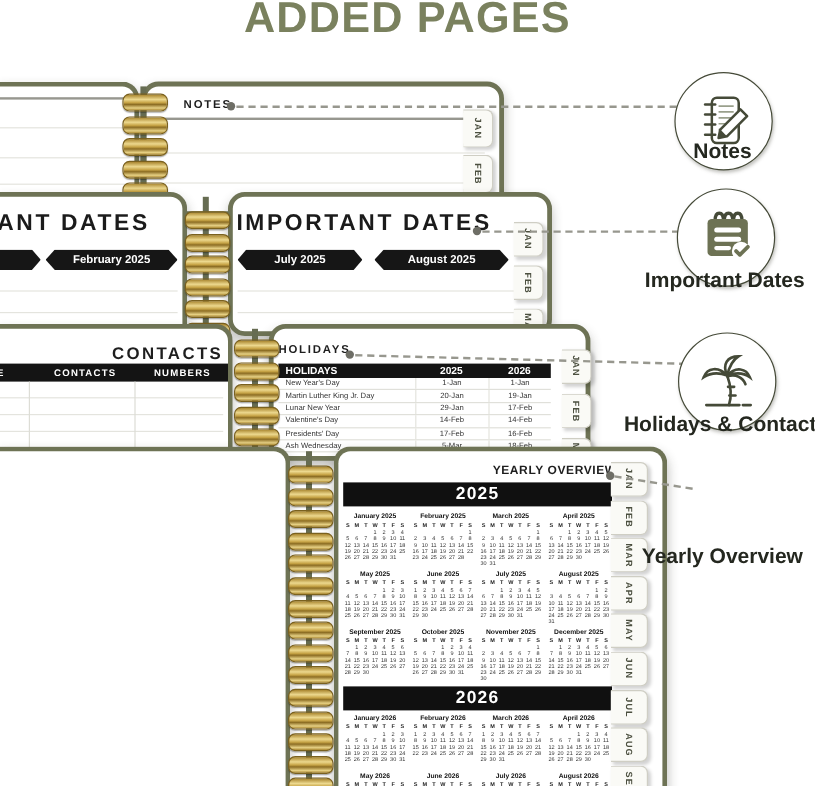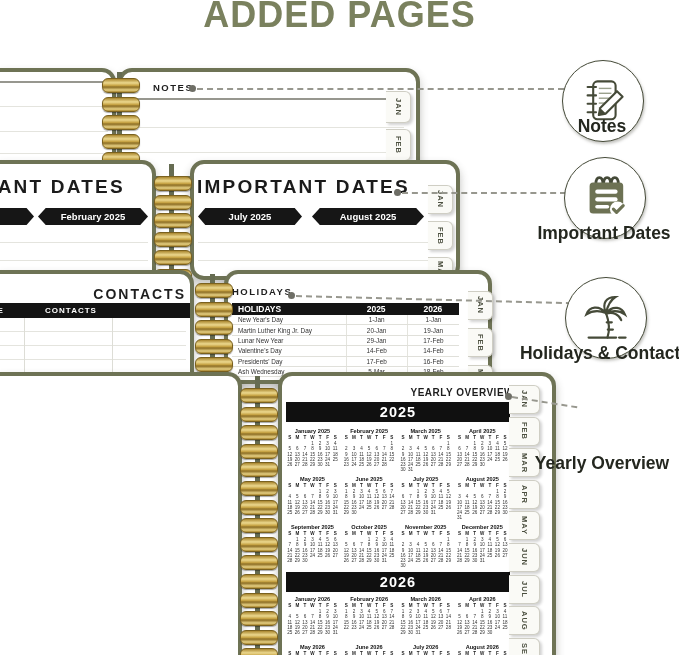--- a/index.html
+++ b/index.html
@@ -136,21 +136,21 @@
         <div class="coil" style="left: 154px; top: 269px;"></div>
       </div>
   </div>
 
   <div class="layer z30">
     <div class="page cutL" style="left:0;top:270px;width:190px;height:106px;">
       <div class="pagetitle-sm" style="right:4px;top:12px;font-size:14px;letter-spacing:2px;">CONTACTS</div>
       <div class="chead" style="left:-78px;top:29px;width:268px;">
         <span style="left:68px;">NAME</span>
         <span style="left:149px;">CONTACTS</span>
-        <span style="left:230px;margin-top:44px;">NUMBERS</span>
+        <span style="left:230px;">NUMBERS</span>
       </div>
       <div class="rule" style="left:0;top:57px;width:186px;"></div>
       <div class="rule" style="left:0;top:71px;width:186px;"></div>
       <div class="rule" style="left:0;top:85px;width:186px;"></div>
       <div class="rule" style="left:0;top:99px;width:186px;"></div>
       <div class="vsep" style="left:24px;top:44px;height:58px;"></div>
       <div class="vsep" style="left:112px;top:44px;height:58px;"></div>
     </div>
     <div class="page" style="left:224px;top:270px;width:260px;height:106px;">
       <div class="pagetitle-sm" style="left:4px;top:12px;">HOLIDAYS</div>

